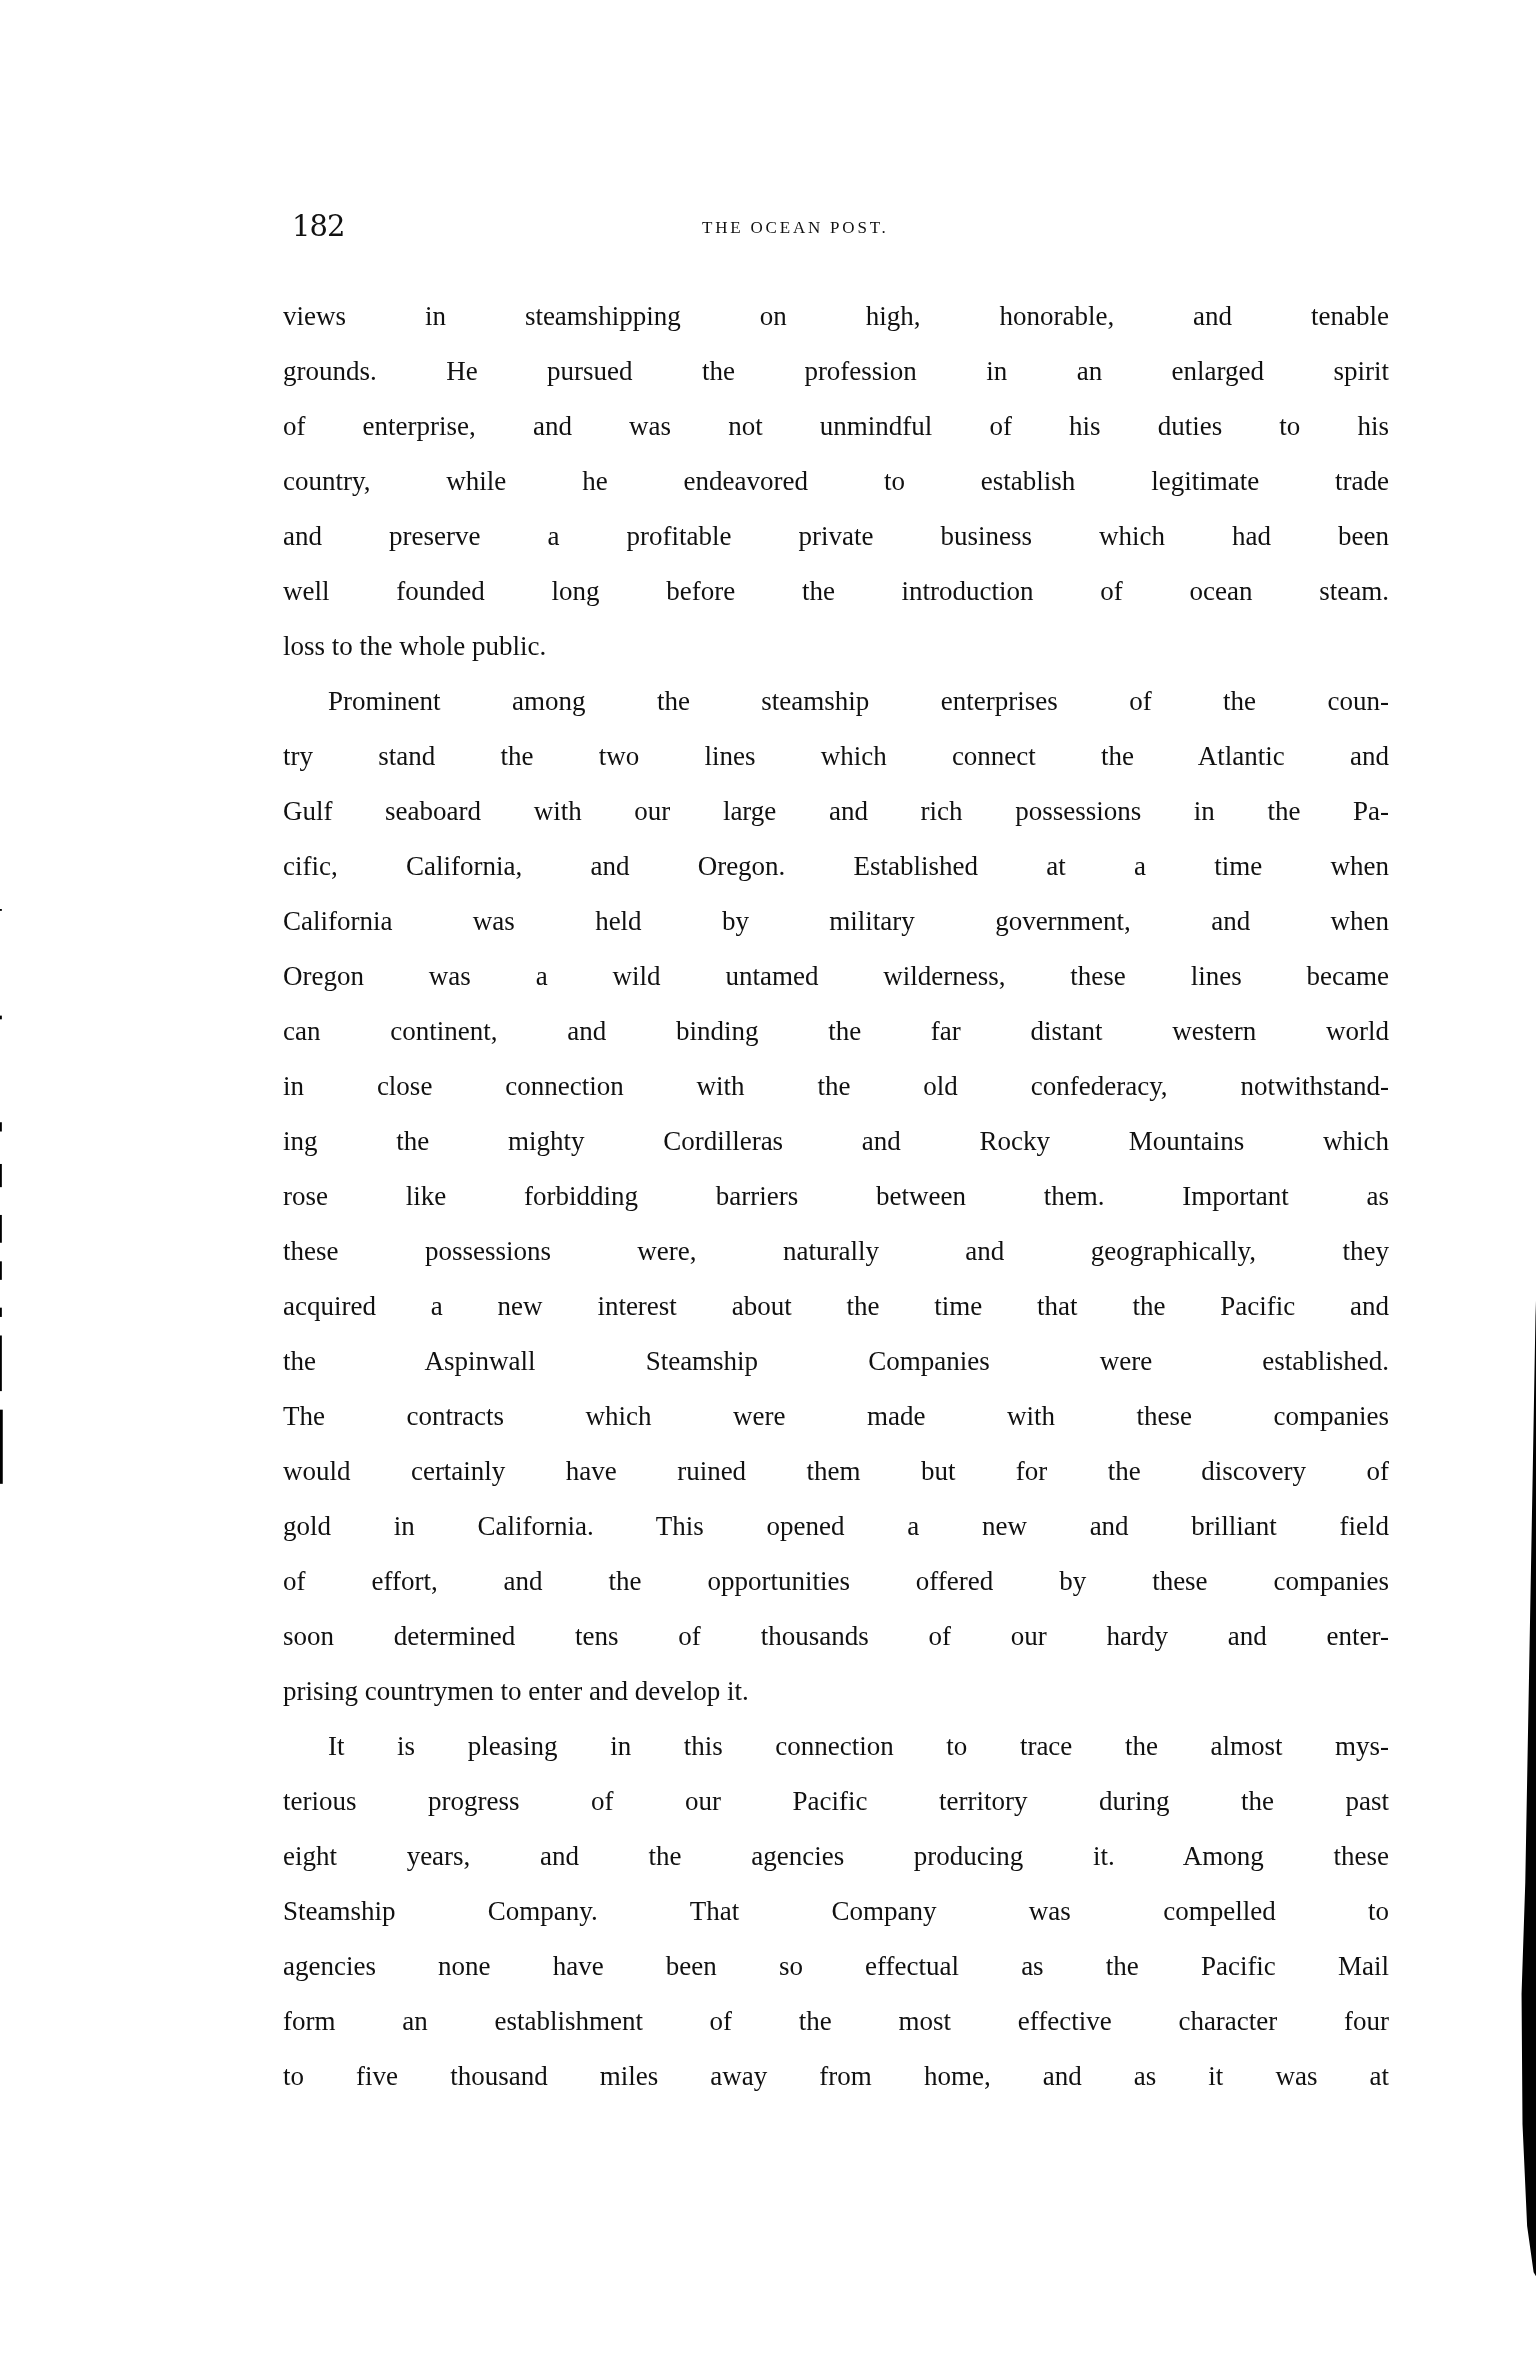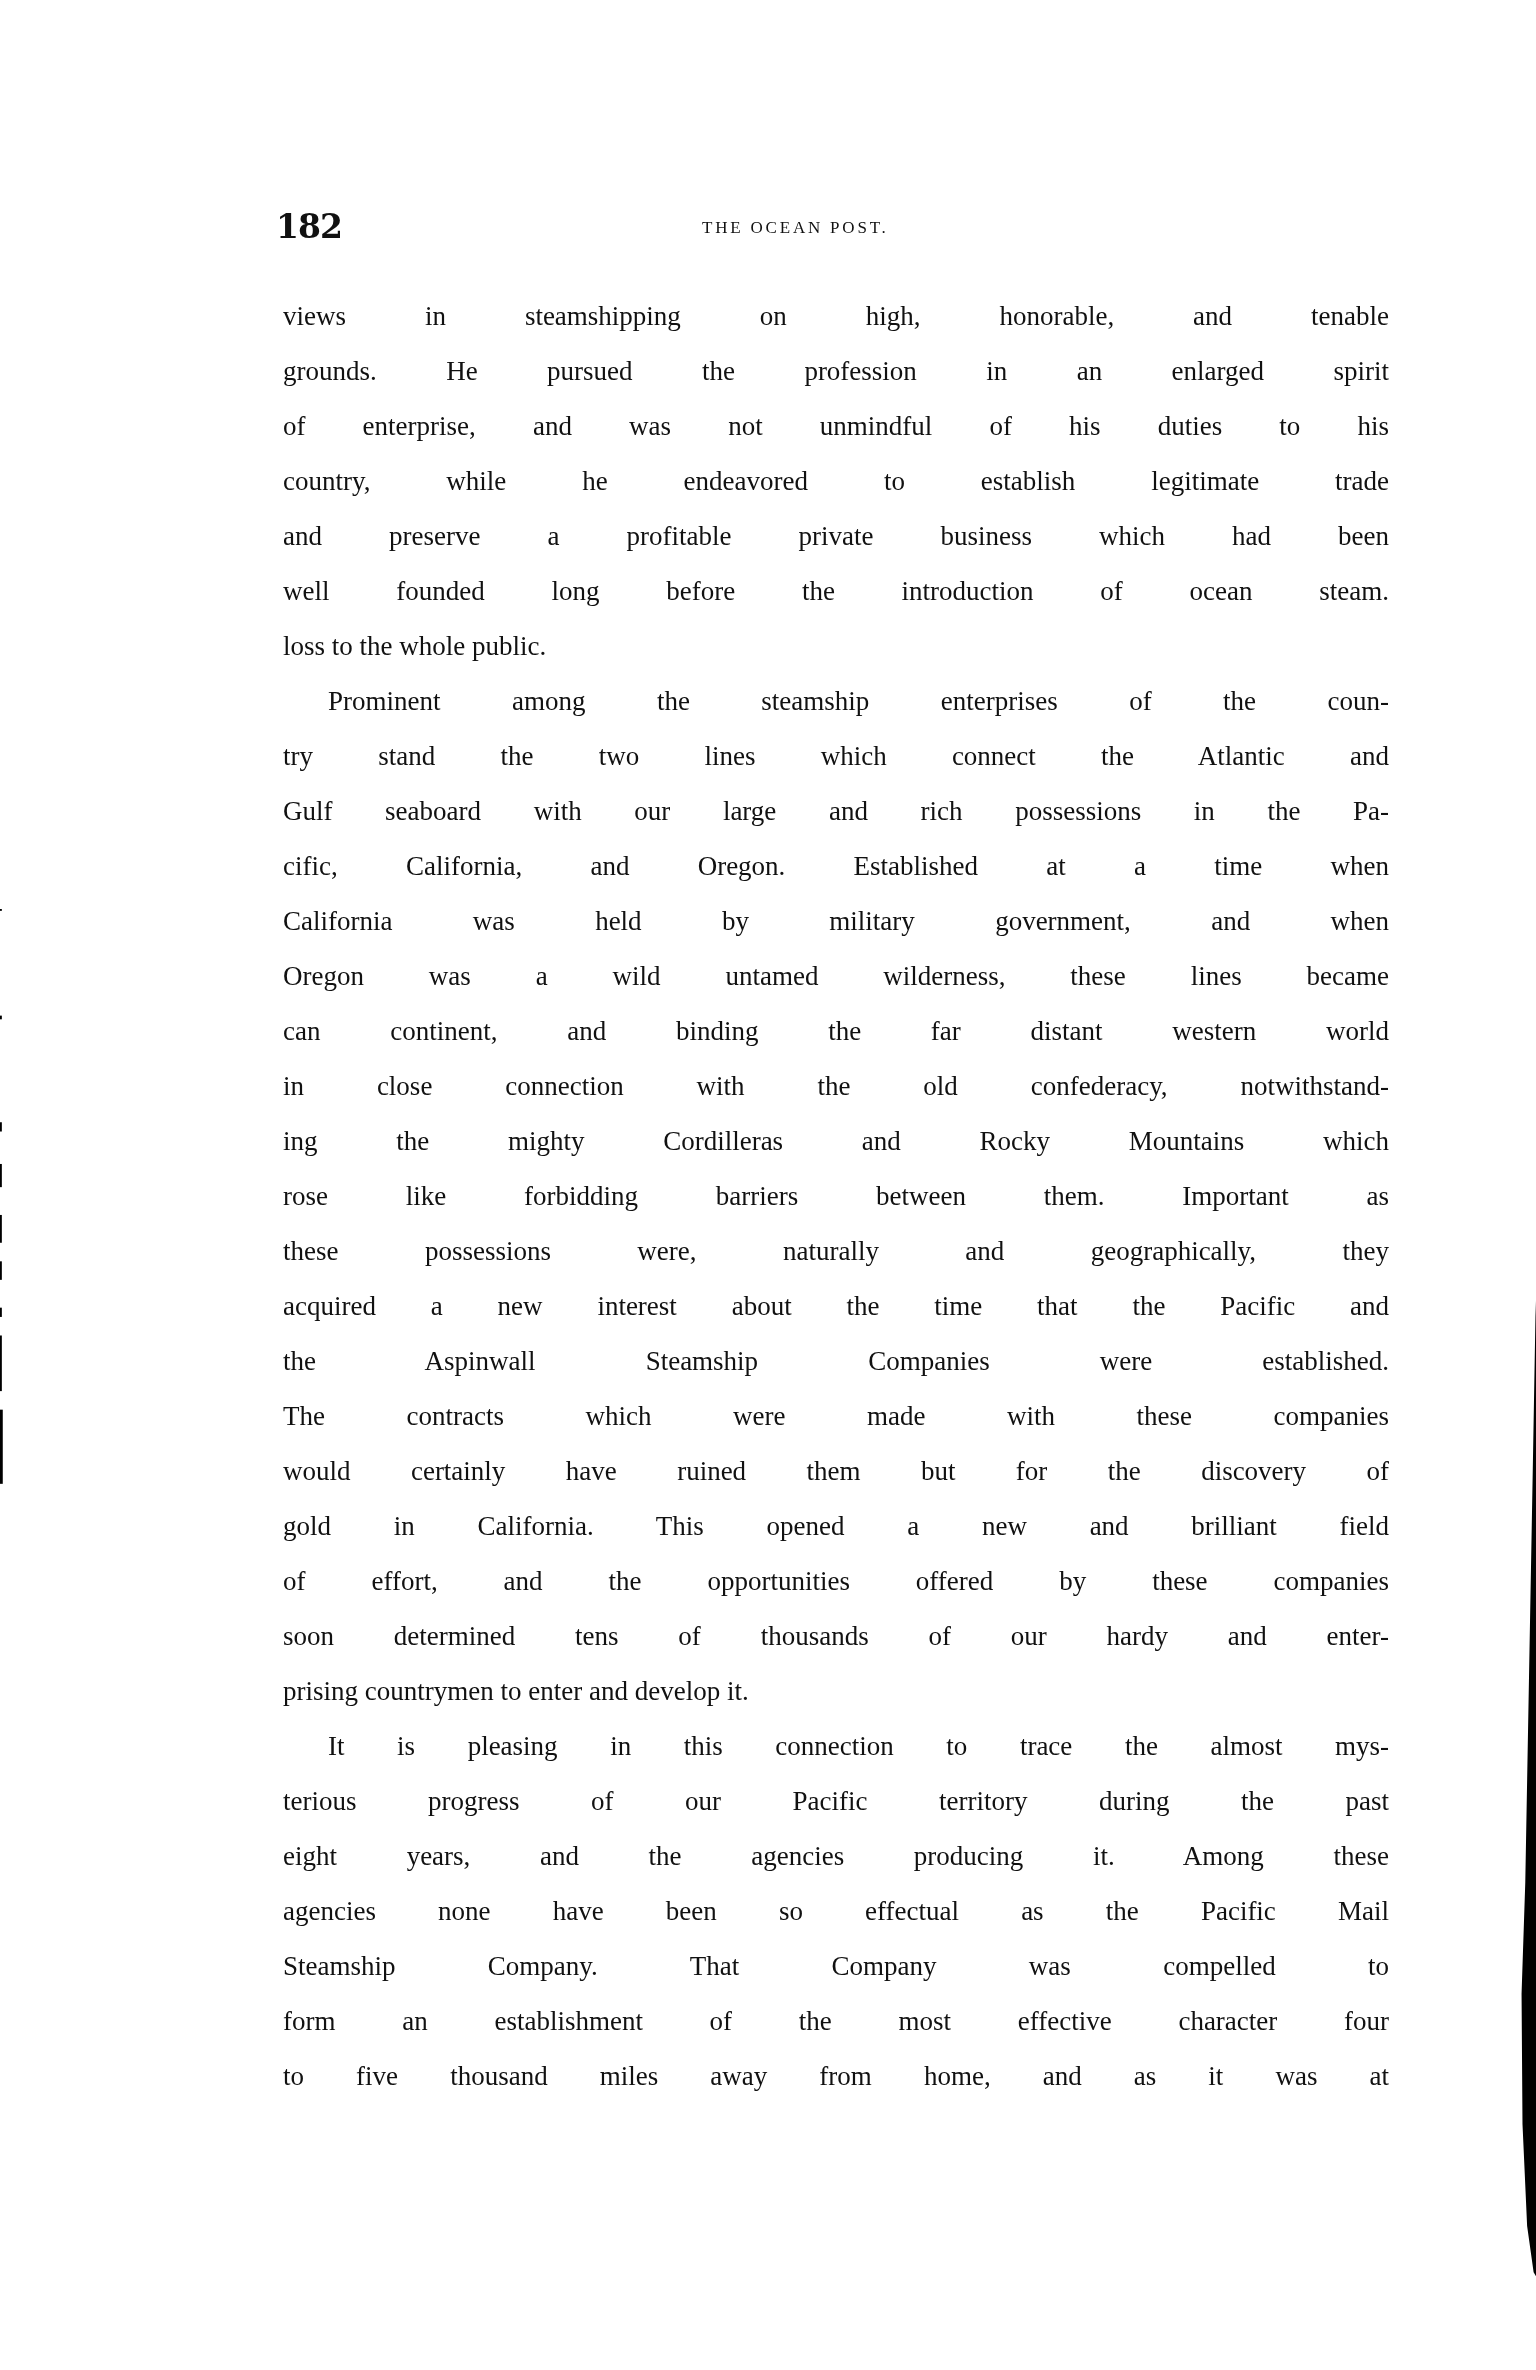--- a/index.html
+++ b/index.html
@@ -10,25 +10,25 @@
   body {
     width: 1536px;
     height: 2371px;
     position: relative;
     overflow: hidden;
     color: #111111;
     font-family: "DejaVu Serif", "Liberation Serif", serif;
   }
   .page-number {
     position: absolute;
-    left: 276px;
+    left: 292px;
     top: 206px;
     font-family: "DejaVu Serif", serif;
-    font-weight: bold;
-    font-size: 33px;
+    font-weight: normal;
+    font-size: 29px;
     line-height: 41px;
     letter-spacing: -0.9px;
   }
   .running-head {
     position: absolute;
     left: 702px;
     top: 212px;
     width: 297px;
     font-family: "Liberation Serif", serif;
     font-size: 17px;
@@ -110,22 +110,22 @@
         <span class="line">would certainly have ruined them but for the discovery of</span>
         <span class="line">gold in California.  This opened a new and brilliant field</span>
         <span class="line">of effort, and the opportunities offered by these companies</span>
         <span class="line">soon determined tens of thousands of our hardy and enter-</span>
         <span class="line last">prising countrymen to enter and develop it.</span>
       </div>
       <div>
         <span class="line indent">It is pleasing in this connection to trace the almost mys-</span>
         <span class="line">terious progress of our Pacific territory during the past</span>
         <span class="line">eight years, and the agencies producing it.  Among these</span>
+        <span class="line">Steamship Company.  That Company was compelled to</span>
         <span class="line">agencies none have been so effectual as the Pacific Mail</span>
-        <span class="line">Steamship Company.  That Company was compelled to</span>
         <span class="line">form an establishment of the most effective character four</span>
         <span class="line">to five thousand miles away from home, and as it was at</span>
       </div>
     </div>
 
   <svg class="edge-shadow" viewBox="0 0 22 1065" preserveAspectRatio="none">
     <path d="M22 0 L21 30 L18 200 L14 420 L10 640 L6 760 L7 900 L12 1010 L19 1060 L22 1065 Z" fill="#000000"></path>
   </svg>
 
   <svg class="edge-marks" viewBox="0 0 4 700" preserveAspectRatio="none">

